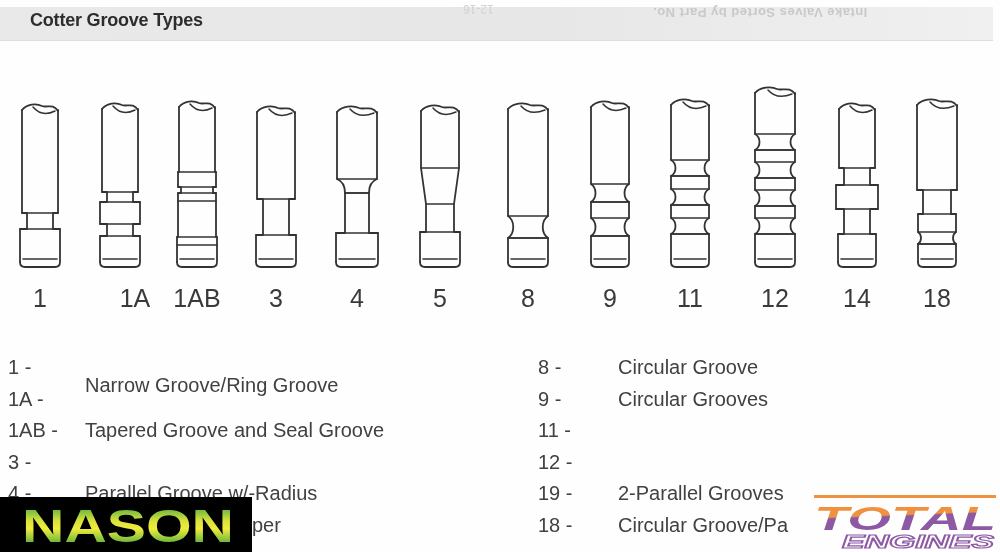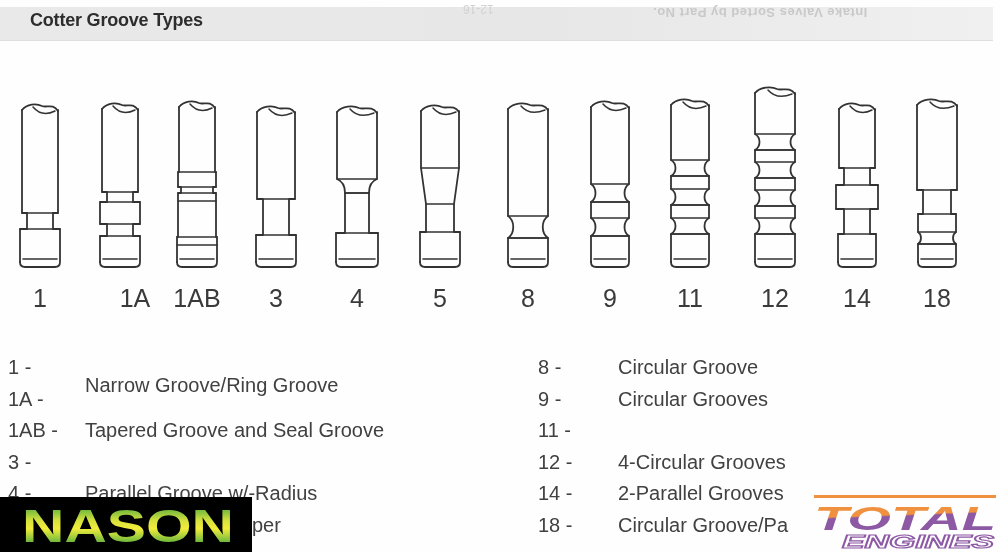--- a/index.html
+++ b/index.html
@@ -228,22 +228,21 @@
   <div class="lnum" style="top:482px;left:8px">4 -</div>
   <div class="ldesc" style="top:482px;left:85px">Parallel Groove w/-Radius</div>
   <div class="ldesc" style="top:514px;left:252px">per</div>
 
   <div class="lnum" style="top:356px;left:538px">8 -</div>
   <div class="ldesc" style="top:356px;left:618px">Circular Groove</div>
   <div class="lnum" style="top:388px;left:538px">9 -</div>
   <div class="ldesc" style="top:388px;left:618px">Circular Grooves</div>
   <div class="lnum" style="top:419px;left:538px">11 -</div>
   <div class="lnum" style="top:451px;left:538px">12 -</div>
-  <div class="ldesc" style="top:451px;left:618px">4-Circular Grooves</div>
-  <div class="lnum" style="top:482px;left:538px">14 -</div>
+  <div class="lnum" style="top:482px;left:538px">19 -</div>
   <div class="ldesc" style="top:482px;left:618px">2-Parallel Grooves</div>
   <div class="lnum" style="top:514px;left:538px">18 -</div>
   <div class="ldesc" style="top:514px;left:618px">Circular Groove/Pa</div>
 
   <div class="nason-logo">
     <svg width="252" height="55">
       <defs>
         <linearGradient id="ng" x1="0" y1="0" x2="0" y2="1">
           <stop offset="0" stop-color="#17953e"></stop>
           <stop offset="0.40" stop-color="#d8e23c"></stop>

